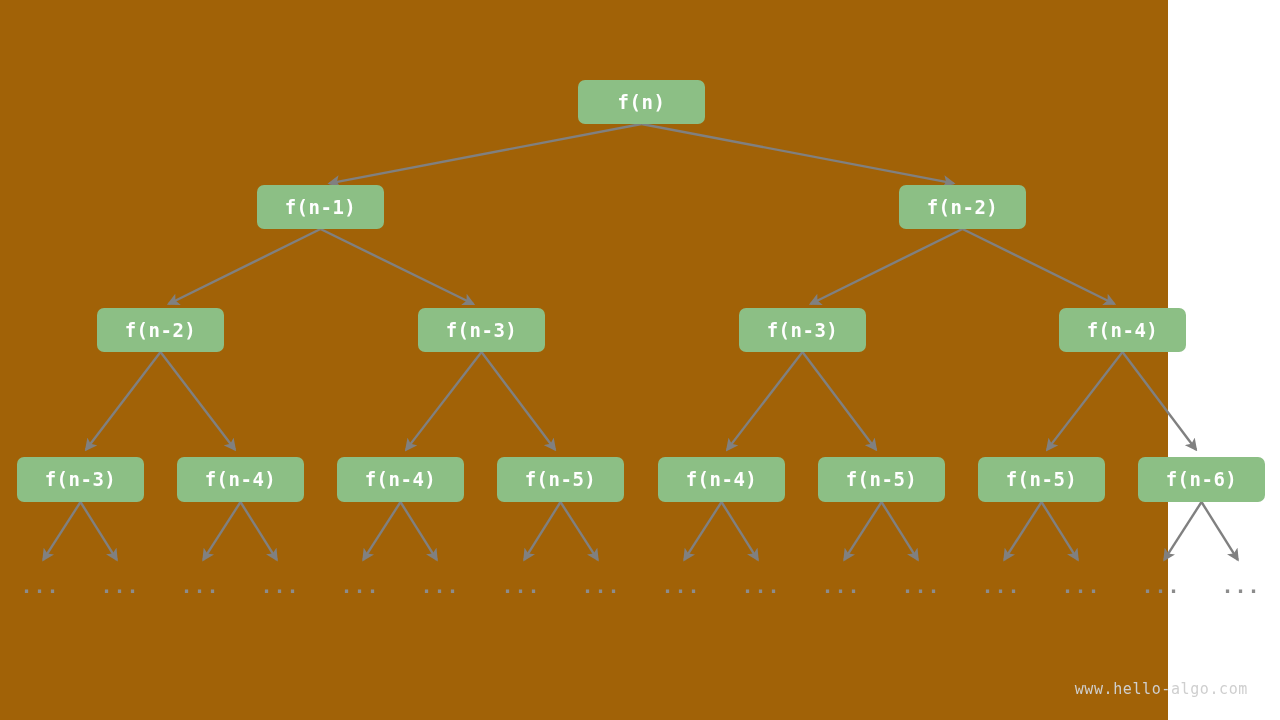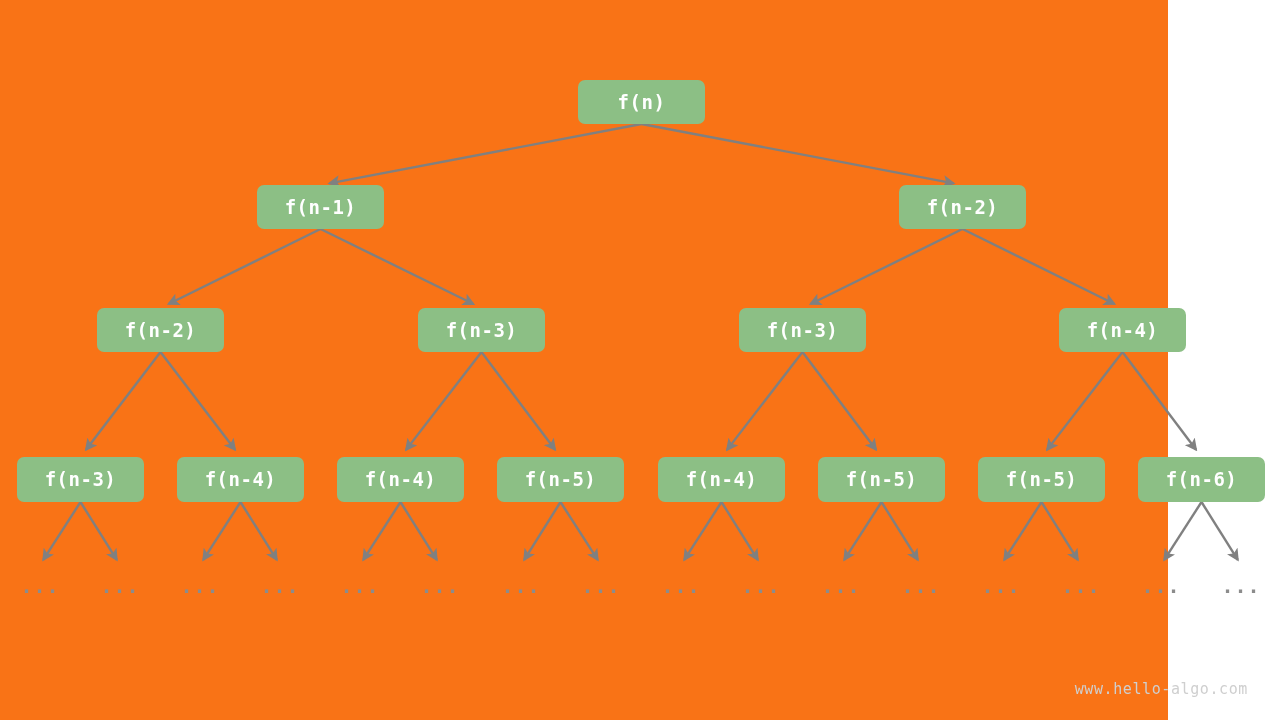--- a/index.html
+++ b/index.html
@@ -11,21 +11,21 @@
   body {
     width: 1280px;
     height: 720px;
     overflow: hidden;
     font-family: "DejaVu Sans Mono", monospace;
   }
   #diagram-root {
     position: relative;
     width: 1168px;
     height: 720px;
-    background: #f97316;
+    background: #a16207;
   }
   svg#tree-svg {
     position: absolute;
     left: 0;
     top: 0;
     width: 1280px;
     height: 720px;
     display: block;
   }
   .node-box {

